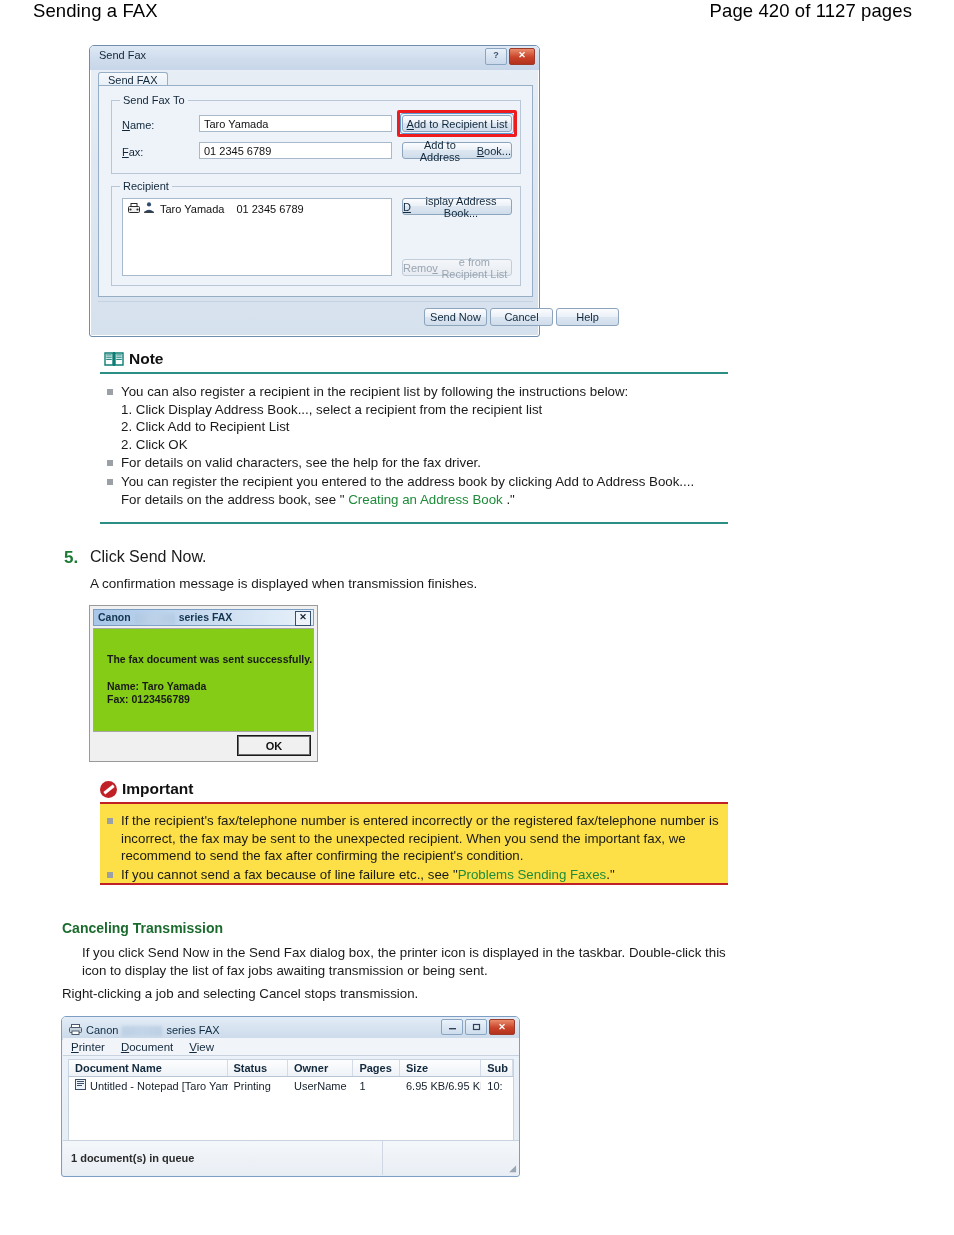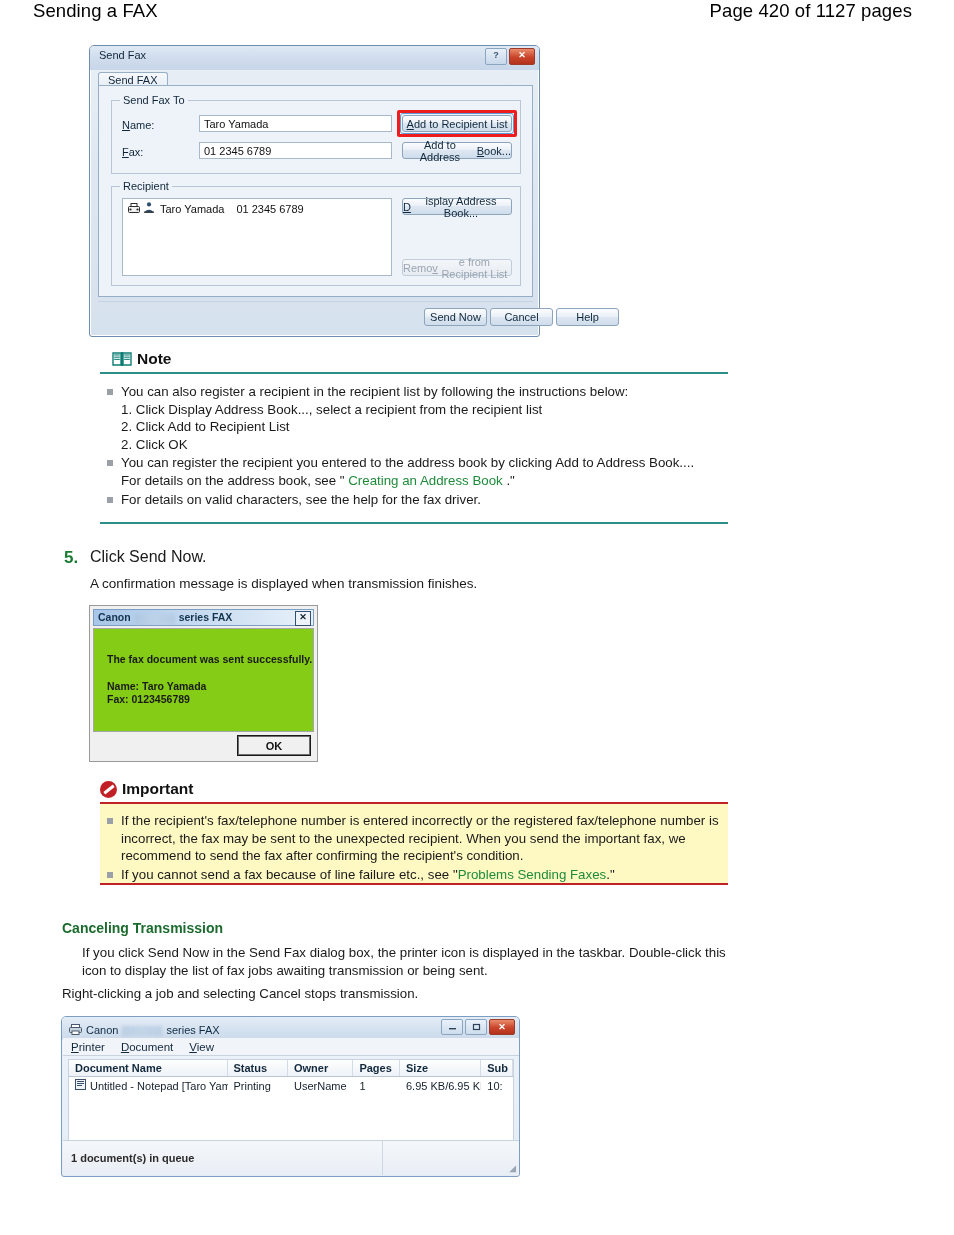--- a/index.html
+++ b/index.html
@@ -124,21 +124,21 @@
   }
 
   .note-box{
     position:absolute;
     border-top:2px solid #2b8f85;border-bottom:2px solid #2b8f85;
     background:#ffffff;box-sizing:border-box;
   }
   .imp-box{
     position:absolute;
     border-top:2px solid #c02026;border-bottom:2px solid #c02026;
-    background:#fef9c3;box-sizing:border-box;
+    background:#fde047;box-sizing:border-box;
   }
   ul.bl{margin:0;padding:0;list-style:none;}
   ul.bl li{
     position:relative;padding-left:17px;font-size:13.3px;line-height:17.6px;color:#1a1a1a;
     margin-bottom:1px;
   }
   ul.bl li::before{
     content:"";position:absolute;left:3px;top:6px;width:6px;height:6px;background:#9aa0a6;
   }
   .sub{display:block;}
@@ -335,21 +335,21 @@
       <div class="winbtn" style="left:0px;top:0;width:63px;height:18px;left:466px;" data-name="help-button">Help</div>
     </div>
   </div>
 
   <style>
     .dlg-sendfax .btnrow > [data-name="send-now-button"]{left:331px;}
     .dlg-sendfax .btnrow > [data-name="cancel-button"]{left:398px;}
     .dlg-sendfax .btnrow > [data-name="help-button"]{left:undefined;}
   </style>
 
-  <div style="position:absolute;left:112px;top:350px;" class="block-head" data-name="note-heading">
+  <div style="position:absolute;left:104px;top:350px;" class="block-head" data-name="note-heading">
     <span class="icon-note" data-name="book-icon">
       <svg width="20" height="16" viewBox="0 0 20 16" aria-hidden="true">
         <path d="M1 2 H9 V14 H1 Z" fill="#ffffff" stroke="#0e7d74" stroke-width="1.4"></path>
         <path d="M11 2 H19 V14 H11 Z" fill="#ffffff" stroke="#0e7d74" stroke-width="1.4"></path>
         <rect x="2.2" y="3.4" width="5.6" height="1.1" fill="#0e7d74"></rect>
         <rect x="2.2" y="5.6" width="5.6" height="1.1" fill="#0e7d74"></rect>
         <rect x="2.2" y="7.8" width="5.6" height="1.1" fill="#0e7d74"></rect>
         <rect x="12.2" y="3.4" width="5.6" height="1.1" fill="#0e7d74"></rect>
         <rect x="12.2" y="5.6" width="5.6" height="1.1" fill="#0e7d74"></rect>
         <rect x="12.2" y="7.8" width="5.6" height="1.1" fill="#0e7d74"></rect>
@@ -361,25 +361,25 @@
 
   <div class="note-box" style="left:100px;top:372px;width:628px;height:152px;padding:9px 4px 8px 4px;" data-name="note-box">
     <ul class="bl" data-name="note-list">
       <li data-name="list-item">
         <span data-name="note-item-text">You can also register a recipient in the recipient list by following the instructions below:</span>
         <span class="sub" data-name="note-subline">1. Click Display Address Book..., select a recipient from the recipient list</span>
         <span class="sub" data-name="note-subline">2. Click Add to Recipient List</span>
         <span class="sub" data-name="note-subline">2. Click OK</span>
       </li>
       <li data-name="list-item">
+        <span data-name="note-item-text">For details on valid characters, see the help for the fax driver.</span>
+      </li>
+      <li data-name="list-item">
         <span data-name="note-item-text">You can register the recipient you entered to the address book by clicking Add to Address Book....</span>
         <span class="sub" data-name="note-trailing-line"><span data-name="note-trailing-prefix">For details on the address book, see " </span><a class="greenlink" href="#" data-name="link-creating-an-address-book">Creating an Address Book</a><span data-name="note-trailing-suffix"> ."</span></span>
-      </li>
-      <li data-name="list-item">
-        <span data-name="note-item-text">For details on valid characters, see the help for the fax driver.</span>
       </li>
     </ul>
   </div>
 
   <div class="step-num" style="left:64px;top:548px;" data-name="step-number">5.</div>
   <div class="step-title" style="left:90px;top:548px;" data-name="step-title">Click Send Now.</div>
   <div class="step-desc" style="left:90px;top:576px;" data-name="step-description">A confirmation message is displayed when transmission finishes.</div>
 
   <div class="dlg-confirm" data-name="confirmation-dialog">
     <div class="confirm-tb" data-name="confirmation-titlebar">

